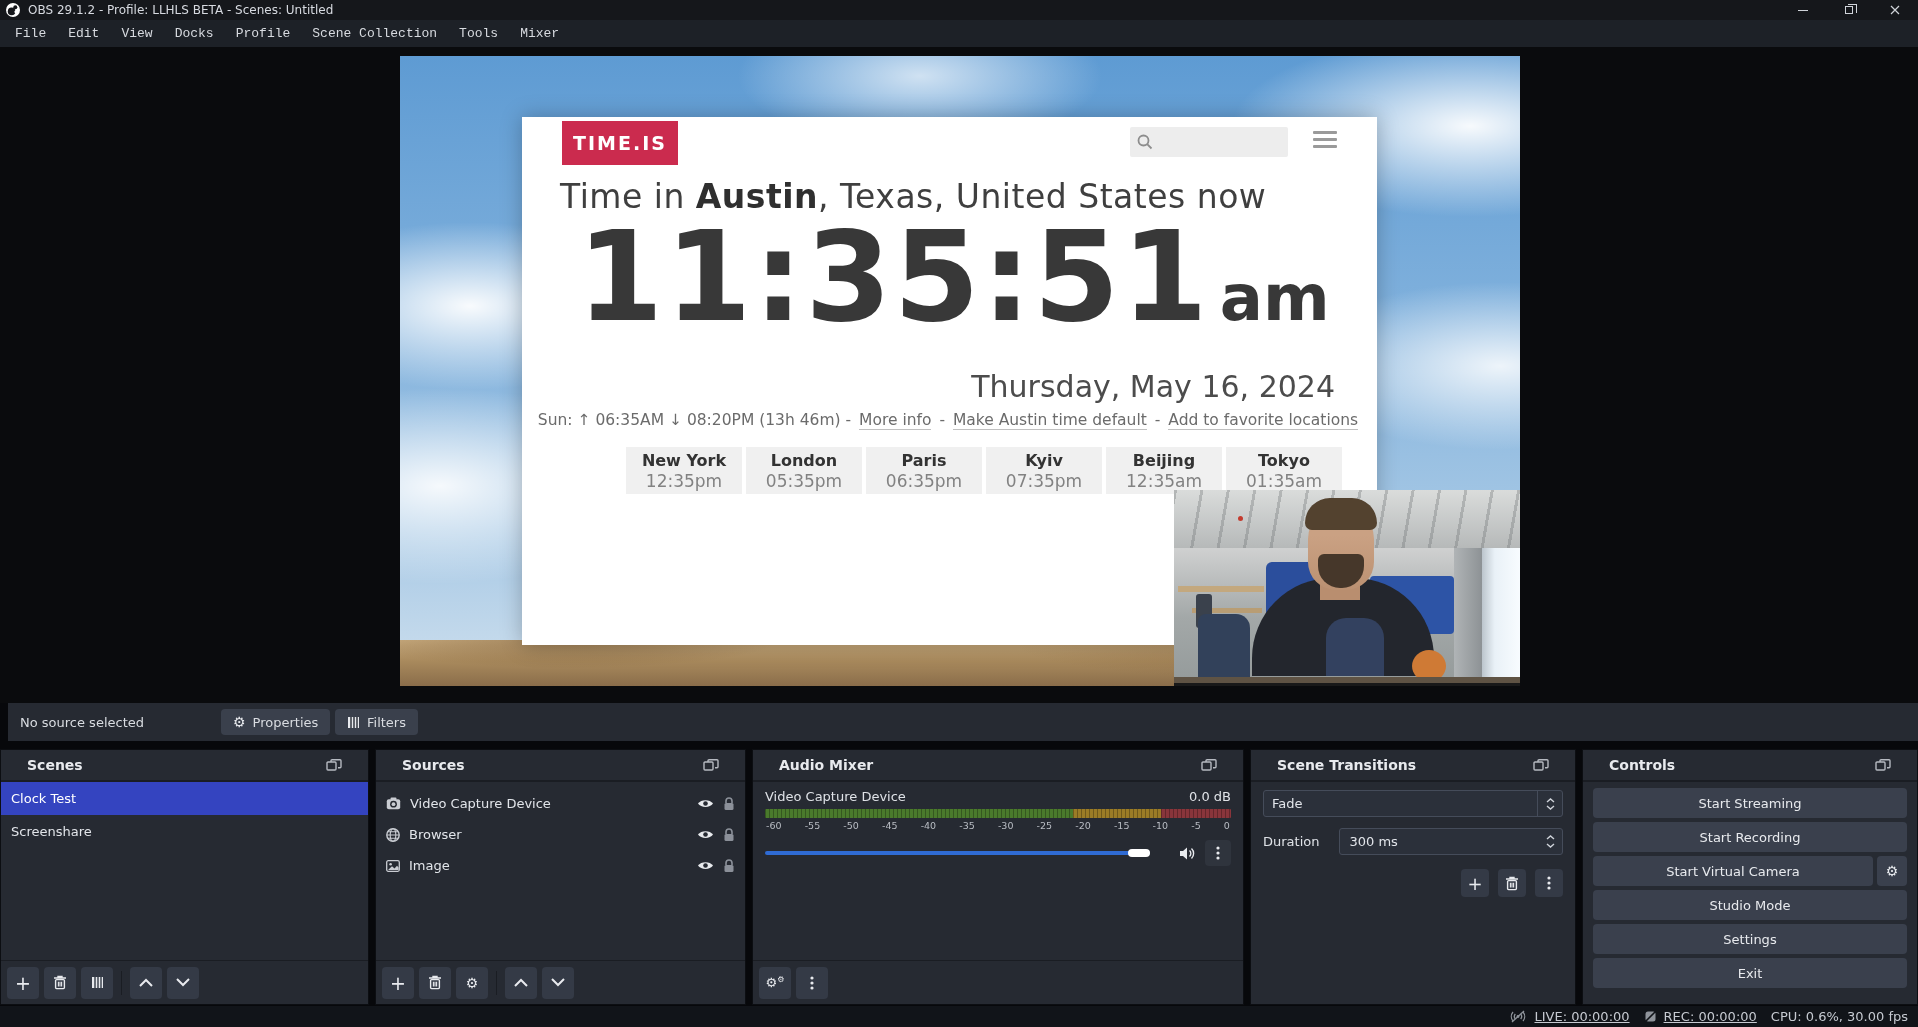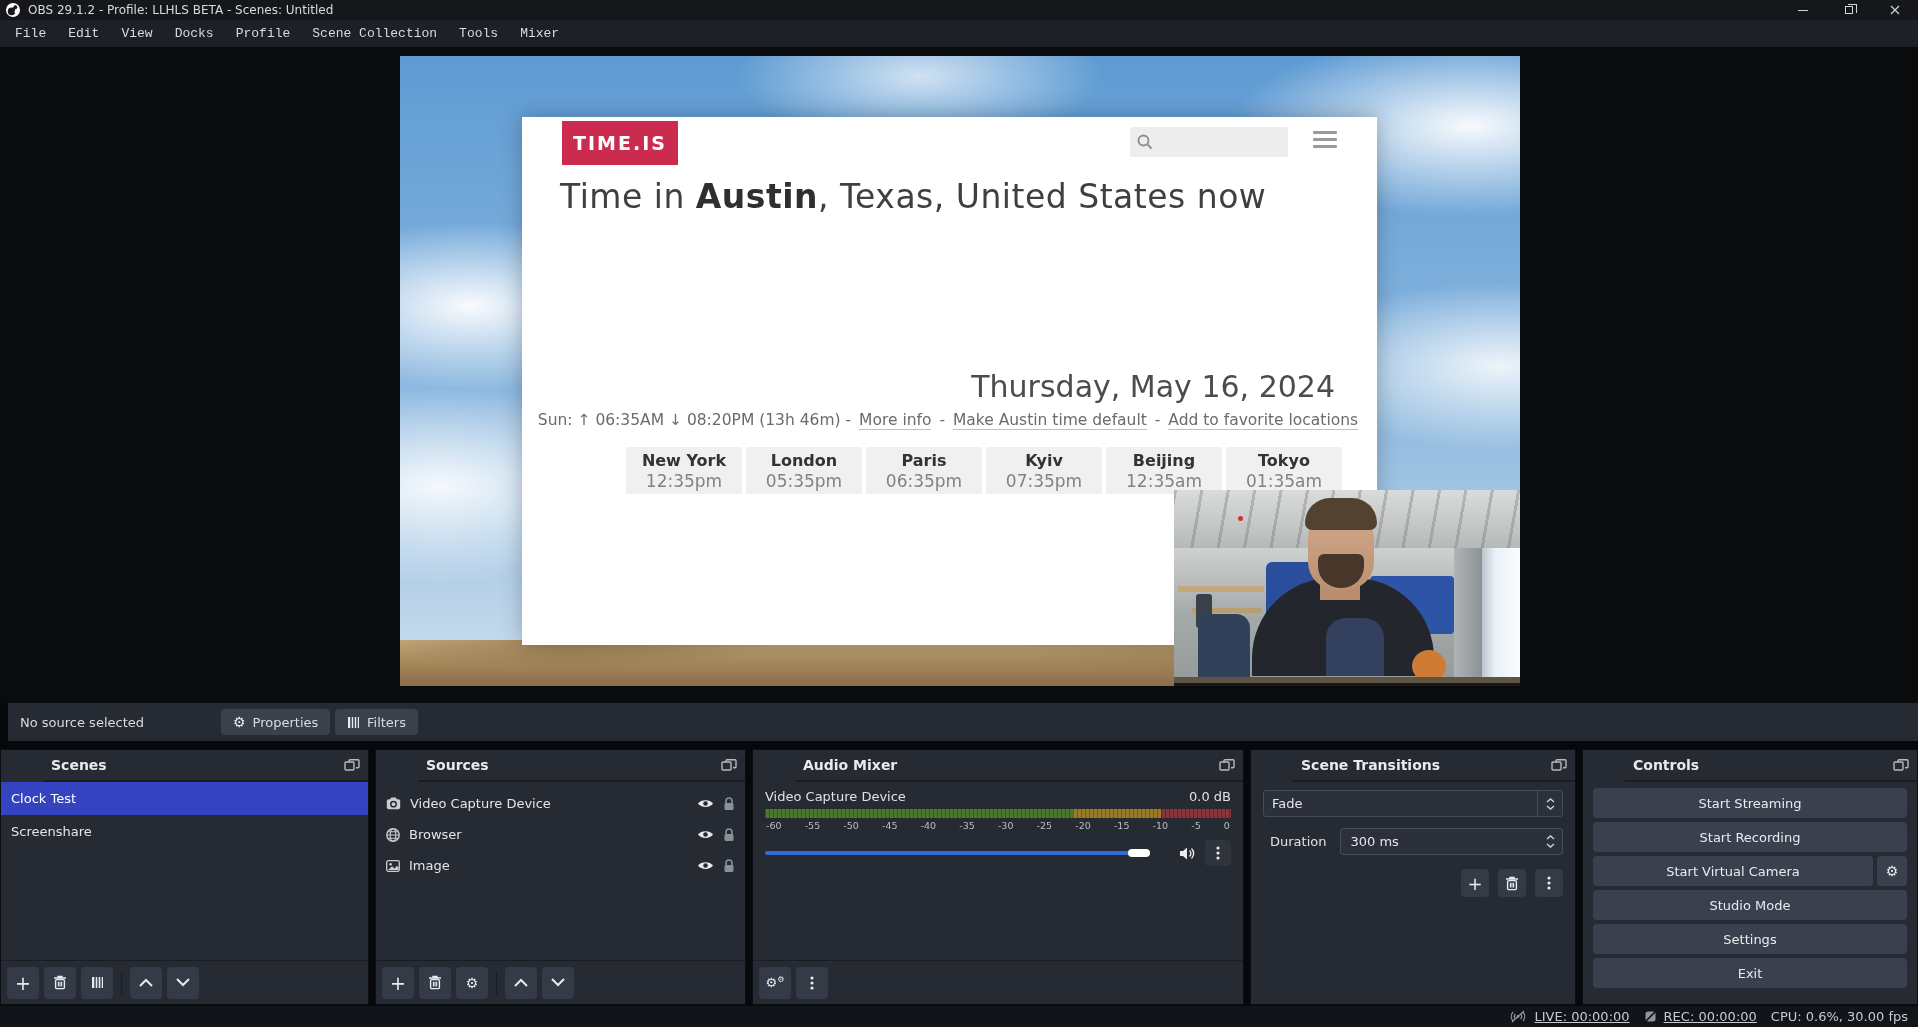--- a/index.html
+++ b/index.html
@@ -105,21 +105,21 @@
   .src-status { margin-left:12px; color:#d9dce1; }
   .tb-btn { height:26px; border-radius:4px; background:#3a404c; color:#d9dce1;
             display:flex; align-items:center; gap:7px; padding:0 12px; }
   .btn-properties { position:absolute; left:213px; }
   .btn-filters { position:absolute; left:327px; }
   .gear-glyph { font-size:14px; line-height:1; color:#e8eaee; }
 
   
   .panel { position:absolute; top:749px; height:256px; background:#262a32; border:1px solid #0c0e12; }
   .panel-header { height:32px; display:flex; align-items:center; justify-content:space-between;
-                  padding:0 8px; border-bottom:2px solid #1a1d23;margin-left:42px; }
+                  padding:0 26px; border-bottom:2px solid #1a1d23; }
   .panel-title { font-weight:bold; font-size:14px; color:#e8eaee; }
   .popout { color:#b6bac1; }
   .panel-footer { position:absolute; left:0; right:0; bottom:0; height:44px; border-top:1px solid #1a1d23;
                   display:flex; align-items:center; gap:5px; padding:0 6px; }
   .tool-btn { width:32px; height:32px; background:#343a46; border-radius:4px; color:#e8eaee;
               display:flex; align-items:center; justify-content:center; font-size:19px; }
   .tool-sep { width:1px; height:24px; background:#1a1d23; margin:0 3px; }
 
   .panel-scenes   { left:0;     width:369px; }
   .panel-sources  { left:375px; width:371px; }
@@ -150,21 +150,21 @@
   .vol-handle { position:absolute; left:calc(95% - 22px); top:3px; width:22px; height:8px; background:#fff; border-radius:4px; }
   .kebab-btn { width:26px; height:26px; background:#2f343d; border-radius:4px; display:flex; align-items:center; justify-content:center; }
 
   
   .trans-content { padding:8px 12px; }
   .combo { height:27px; background:#2b303a; border:1px solid #454c5a; border-radius:3px;
            display:flex; align-items:center; }
   .combo-value { flex:1; padding-left:8px; color:#e2e5ea; }
   .combo-arrows { width:25px; height:100%; border-left:1px solid #454c5a; display:flex; flex-direction:column;
                   align-items:center; justify-content:center; gap:2px; }
-  .duration-row { display:flex; align-items:center; gap:14px; margin-top:11px;margin-left:7px; }
+  .duration-row { display:flex; align-items:center; gap:20px; margin-top:11px; }
   .spinbox { flex:1; height:27px; background:#2b303a; border:1px solid #454c5a; border-radius:3px;
              display:flex; align-items:center; }
   .spin-value { flex:1; padding-left:9px; color:#e2e5ea; }
   .spin-arrows { width:24px; display:flex; flex-direction:column; align-items:center; gap:3px; }
   .trans-btnrow { display:flex; justify-content:flex-end; gap:9px; margin-top:14px; }
   .sq-btn { width:28px; height:28px; background:#343a46; border-radius:4px; color:#e8eaee;
             display:flex; align-items:center; justify-content:center; font-size:18px; }
 
   
   .controls-content { padding:6px 10px; }
@@ -234,20 +234,24 @@
               <path d="M11.2 11.2 L15.5 15.5" stroke="#8d8d8d" stroke-width="1.8"></path>
             </svg>
         </div>
         <div class="ti-burger">
             <i></i>
             <i></i>
             <i></i>
           </div>
         <div class="ti-heading">
           <span>Time in </span><b>Austin</b><span>, Texas, United States now</span>
+        </div>
+        <div class="ti-clock">
+          <span class="ti-time">11:35:51</span>
+          <span class="ti-ampm">am</span>
         </div>
         <div class="ti-date">Thursday, May 16, 2024</div>
         <div class="ti-sun">
           <span>Sun: ↑ 06:35AM ↓ 08:20PM (13h 46m) -</span>
           <span class="lnk">More info</span>
           <span>-</span>
           <span class="lnk">Make Austin time default</span>
           <span>-</span>
           <span class="lnk">Add to favorite locations</span>
         </div>

